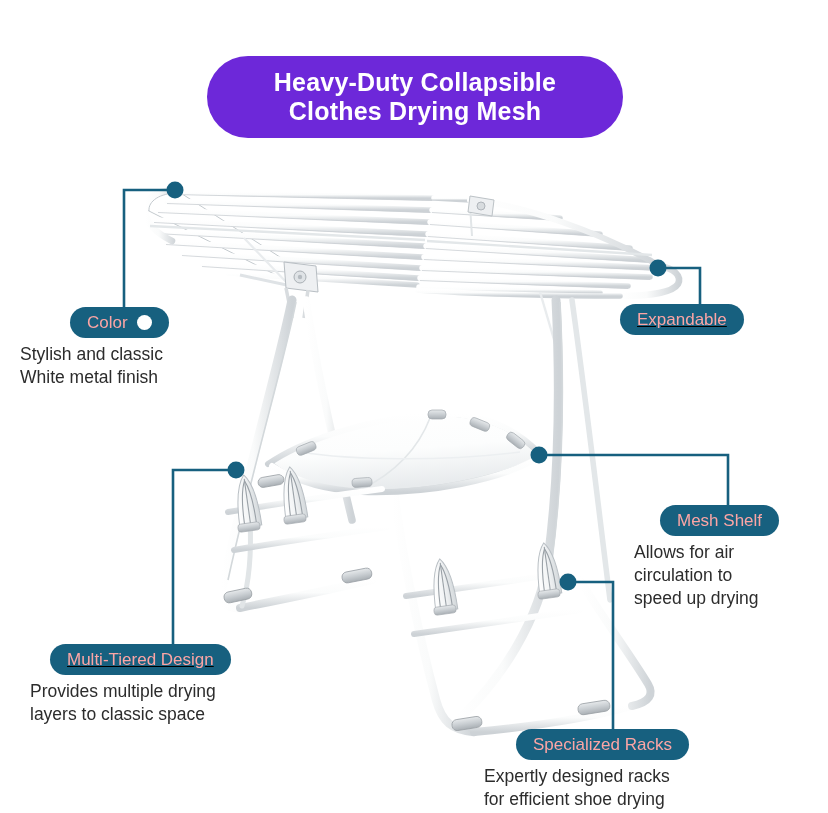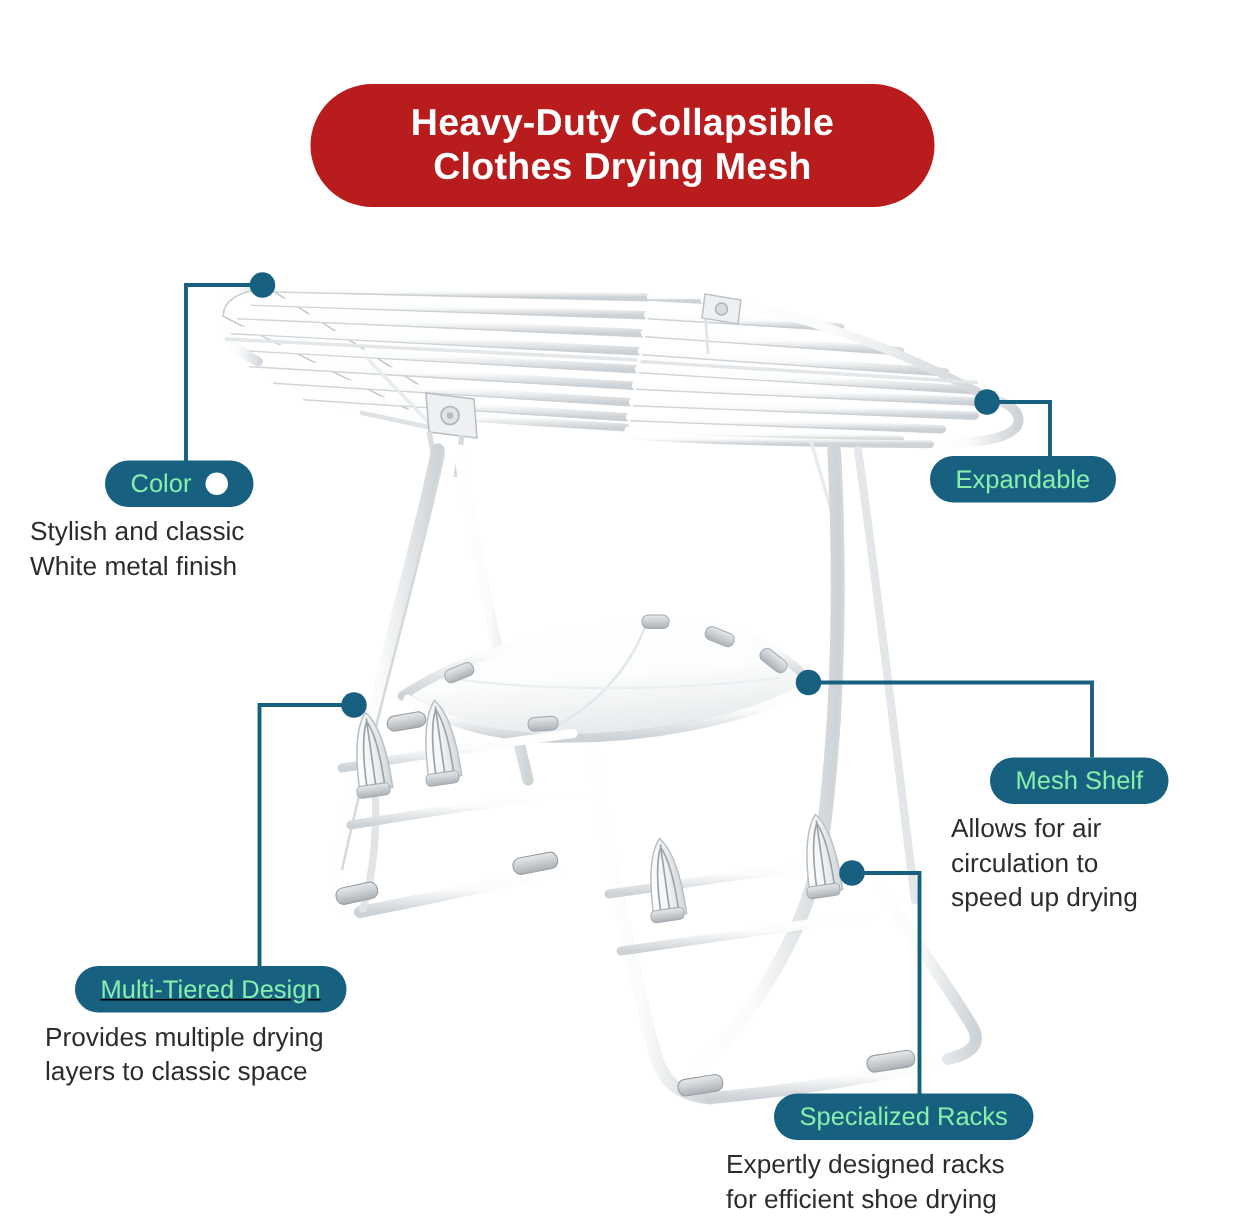--- a/index.html
+++ b/index.html
@@ -8,36 +8,36 @@
     background:#ffffff;
     font-family:"Liberation Sans", sans-serif;
     overflow:hidden;
     position:relative;
   }
   #root{position:absolute;inset:0;width:828px;height:813px;}
 
   
   .title-banner{
     position:absolute;left:207px;top:56px;width:416px;height:82px;
-    background:#b91c1c;border-radius:41px;
+    background:#6d28d9;border-radius:41px;
     display:flex;flex-direction:column;align-items:center;justify-content:center;
     box-sizing:border-box;
   }
   .title-line{
     color:#ffffff;font-size:25px;font-weight:bold;line-height:29px;
     letter-spacing:.2px;text-align:center;white-space:nowrap;
   }
 
   
   .pill{
     position:absolute;background:#17607f;border-radius:20px;
     height:31px;display:flex;align-items:center;justify-content:center;
     padding:0 17px;box-sizing:border-box;
   }
-  .pill-label{color:#86efac;font-size:17px;line-height:19px;white-space:nowrap;}
+  .pill-label{color:#fca5a5;font-size:17px;line-height:19px;white-space:nowrap;}
   .swatch{
     width:15px;height:15px;border-radius:50%;background:#ffffff;
     margin-left:9px;flex:0 0 auto;
   }
 
   .desc{
     position:absolute;color:#2c2c2c;font-size:17.5px;line-height:23px;
     white-space:pre-line;
   }
   .desc.c{}
@@ -280,21 +280,21 @@
     <div class="title-line">Clothes Drying Mesh</div>
   </div>
 
   <div class="pill" style="left:70px;top:307px;">
     <span class="pill-label">Color</span>
     <span class="swatch"></span>
   </div>
   <div class="desc c" style="left:20px;top:343px;width:218px;">Stylish and classic
 White metal finish</div>
 
-  <div class="pill" style="left:620px;top:304px;">
+  <div class="pill" style="left:620px;top:304px;text-decoration:underline;">
     <span class="pill-label">Expandable</span>
   </div>
 
   <div class="pill" style="left:660px;top:505px;">
     <span class="pill-label">Mesh Shelf</span>
   </div>
   <div class="desc c" style="left:634px;top:541px;width:186px;">Allows for air
 circulation to
 speed up drying</div>
 

